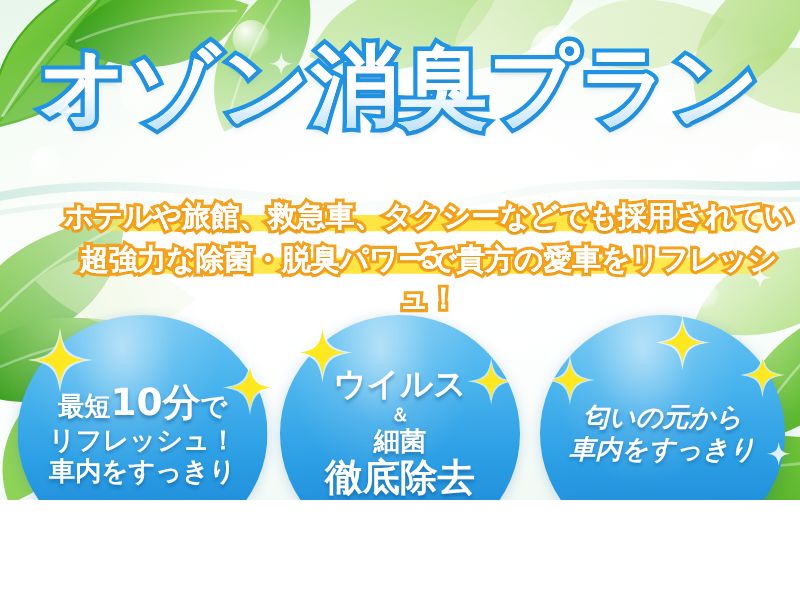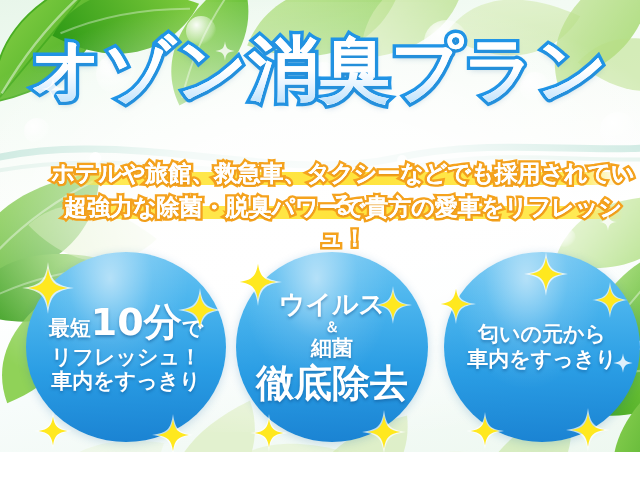--- a/index.html
+++ b/index.html
@@ -8,21 +8,21 @@
     padding: 0;
     background: #ffffff;
   }
   body {
     font-family: "DejaVu Sans", "Liberation Sans", sans-serif;
   }
 
   #banner {
     position: relative;
     width: 640px;
-    height: 452px;
+    height: 400px;
     overflow: hidden;
     background: linear-gradient(170deg, #e8f6ea 0%, #f3fbf4 18%, #fbfdfa 40%, #ffffff 55%, #f7fcfb 72%, #eef8f0 100%);
   }
 
   
   .bg-layer {
     position: absolute;
     inset: 0;
     pointer-events: none;
   }
@@ -142,21 +142,21 @@
     font-size: 23px;
     font-weight: bold;
     letter-spacing: 0px;
     color: #ffffff;
     pointer-events: none;
   }
 
   
   .circles {
     position: absolute;
-    left: 12px; right: 0;
+    left: 0; right: 0;
     top: 252px;
     height: 195px;
     z-index: 5;
   }
   .bubble {
     position: absolute;
     top: 0;
     width: 200px;
     height: 190px;
     border-radius: 50%;
@@ -165,33 +165,33 @@
       linear-gradient(178deg, #6cc4f2 0%, #4db6ee 26%, #2a9de4 62%, #1a82d2 100%);
     box-shadow: 0 2px 10px rgba(30,110,175,0.22);
     display: flex;
     flex-direction: column;
     align-items: center;
     justify-content: center;
     text-align: center;
   }
   #bubble-1 { left: 14px; }
   #bubble-2 { left: 224px; width: 192px; }
-  #bubble-3 { left: 432px; width: 196px; }
+  #bubble-3 { left: 432px; width: 196px; font-style: italic; }
 
   .b-line {
     color: #ffffff;
     font-family: "DejaVu Sans", "Liberation Sans", sans-serif;
     font-weight: bold;
     line-height: 1.18;
     text-shadow: 0 2px 3px rgba(10,70,130,0.45);
     white-space: nowrap;
   }
   .sz-md  { font-size: 21px; }
   .sz-lg  { font-size: 26px; }
-  .sz-xl  { font-size: 38px; }
+  .sz-xl  { font-size: 30px; }
   .sz-amp { font-size: 15px; line-height: 1.1; }
 
   .mix-line {
     display: flex;
     align-items: baseline;
     justify-content: center;
     gap: 0px;
   }
 
   

